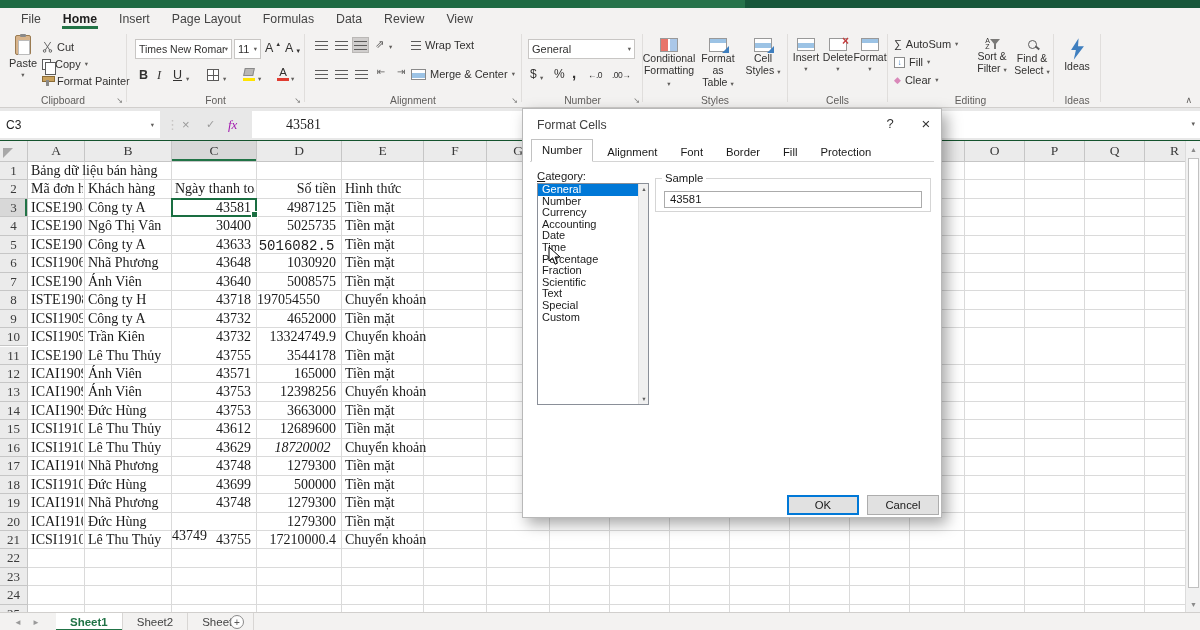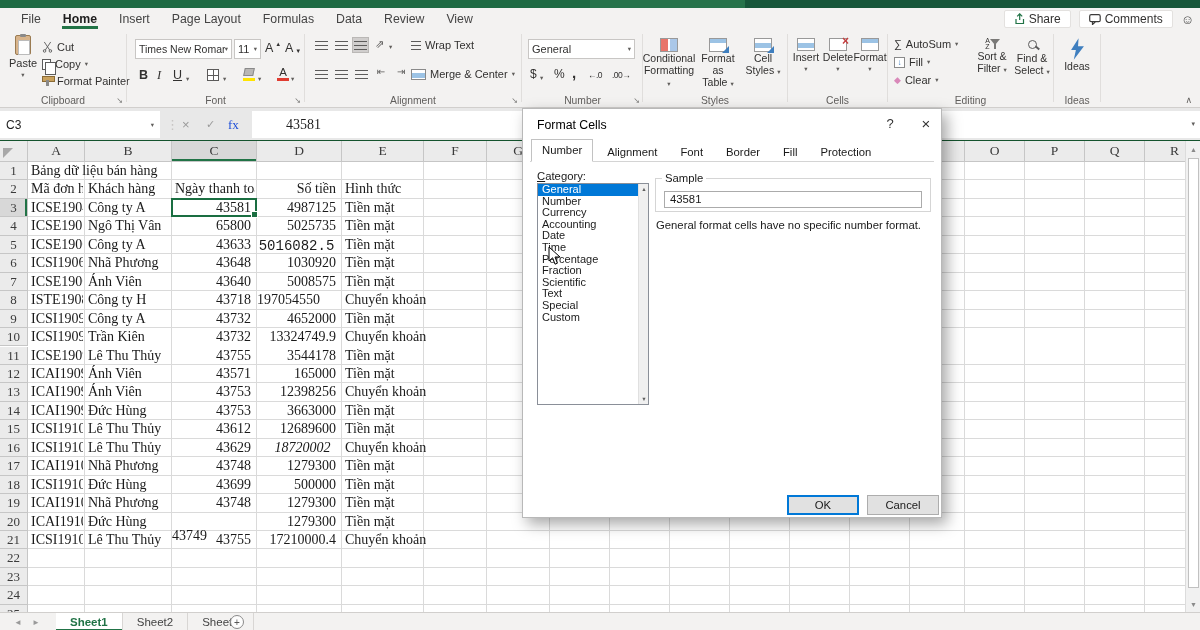--- a/index.html
+++ b/index.html
@@ -103,21 +103,21 @@
   #vthumb{position:absolute;left:2px;top:17px;width:11px;height:430px;background:#fff;border:1px solid #c1c1c1}
   #sheetbar{position:absolute;left:0;top:612px;width:1200px;height:18px;background:var(--ribbonbg);border-top:1px solid var(--line)}
   .snav{position:absolute;top:0;height:18px;display:flex;align-items:center;font-size:8px;color:#9a9a9a}
   #sheet-tabs{position:absolute;left:56px;top:0;height:18px;display:flex}
   .stab{height:100%;display:flex;align-items:center;padding:0 14px;font-size:11.5px;color:#444;border-right:1px solid #d8d6d4}
   .stab.active{background:#fff;color:var(--green);font-weight:bold;box-shadow:inset 0 -2px 0 var(--green)}
   #new-sheet{position:absolute;left:230px;top:2px;width:14px;height:14px;border:1px solid #8a8a8a;border-radius:50%;display:flex;align-items:center;justify-content:center;font-size:10px;color:#555;background:#fdfdfd}
 
   
   #dialog{position:absolute;left:522px;top:108px;width:420px;height:410px;background:#fff;border:1px solid #b8b8b8;box-shadow:5px 6px 14px rgba(0,0,0,.35);z-index:50}
-  #dlg-title{position:absolute;left:14px;top:9px;font-size:12.3px;color:#000000}
+  #dlg-title{position:absolute;left:14px;top:9px;font-size:12.3px;color:#404040}
   .dlg-sys{position:absolute;top:0;width:30px;height:28px;display:flex;align-items:center;justify-content:center;font-size:13px;color:#333}
   #dlg-tabs{position:absolute;left:8px;top:30px;height:22px;display:flex;align-items:flex-end}
   .dtab{font-size:11.3px;color:#1a1a1a;padding:3px 9px 4px;margin-right:5px;position:relative;bottom:-1px}
   .dtab.active{background:#fff;border:1px solid #c2c2c2;border-bottom:1px solid #fff;padding:4px 10px 5px;z-index:2}
   #dlg-tabline{position:absolute;left:7px;right:7px;top:52px;height:1px;background:#d4d4d4}
   #cat-label{position:absolute;left:14px;top:61px;font-size:11.3px;color:#1a1a1a}
   #cat-label::first-letter{text-decoration:underline}
   #cat-list{position:absolute;left:14px;top:74px;width:112px;height:222px;border:1px solid #8a8f98;background:#fff}
   .citem{font-size:11px;color:#1a1a1a;height:11.6px;line-height:11.6px;padding-left:4px;white-space:nowrap}
   .citem.sel{background:var(--blue);color:#fff}
@@ -147,37 +147,20 @@
     <div id="menu-tabs">
         <div class="mtab">File</div>
         <div class="mtab active">Home</div>
         <div class="mtab">Insert</div>
         <div class="mtab">Page Layout</div>
         <div class="mtab">Formulas</div>
         <div class="mtab">Data</div>
         <div class="mtab">Review</div>
         <div class="mtab">View</div>
       </div>
-    <div id="menu-right">
-      <div class="pillbtn">
-        <svg width="11" height="12" viewBox="0 0 11 12">
-            <path d="M2 6 V10.5 H9.5 V6" stroke="#217346" stroke-width="1.2" fill="none"></path>
-            <path d="M5.7 1 V7 M3.2 3.3 L5.7 0.8 L8.2 3.3" stroke="#217346" stroke-width="1.2" fill="none"></path>
-          </svg>
-        <span>Share</span>
-      </div>
-      <div class="pillbtn">
-        <svg width="12" height="11" viewBox="0 0 12 11">
-            <rect x="0.7" y="0.7" width="10.5" height="7" rx="1.5" stroke="#3b3a39" fill="none" stroke-width="1.2"></rect>
-            <path d="M3.5 8 L3.5 10.5 L6.2 8" stroke="#3b3a39" fill="none" stroke-width="1.2"></path>
-          </svg>
-        <span>Comments</span>
-      </div>
-      <span class="smiley">☺</span>
-    </div>
   </div>
 
   <div id="ribbon">
 
     <div class="rg" style="left:0;width:126px">
       <div class="bigbtn" style="left:5px;top:5px;width:36px">
         <span class="ic-paste"></span>
         <span class="bb-t">Paste</span>
         <span class="chev">▾</span>
       </div>
@@ -362,21 +345,21 @@
   </div>
 
   <div id="fbar">
     <div id="namebox">
       <span>C3</span>
       <span class="chev">▾</span>
     </div>
     <span class="fico" style="left:166px;color:#c8c6c4">⋮</span>
     <span class="fico" style="left:182px">×</span>
     <span class="fico" style="left:206px;font-size:11px">✓</span>
-    <span class="fico" style="left:228px;font-family:var(--serif);color:#1d4ed8">fx</span>
+    <span class="fico" style="left:228px;font-family:var(--serif);font-style:italic;color:#a21caf">fx</span>
     <div id="formula-field">
       <span>43581</span>
     </div>
     <span id="fbar-expand">▾</span>
   </div>
 
   <div id="grid">
     <div id="cell-area">
         <div class="vline" style="left: 56px;"></div>
         <div class="vline" style="left: 143px;"></div>
@@ -401,21 +384,21 @@
         <div class="cell" style="top: 18.45px; left: 147px; width: 80px;">Ngày thanh toán</div>
         <div class="cell" style="top: 18.45px; left: 229px; width: 79px; text-align: right;">Số tiền</div>
         <div class="cell" style="top: 18.45px; left: 317px; z-index: 1;">Hình thức</div>
         <div class="cell" style="top: 36.9px; left: 3px; width: 52px;">ICSE190400</div>
         <div class="cell" style="top: 36.9px; left: 60px; z-index: 1;">Công ty A</div>
         <div class="cell" style="top: 36.9px; left: 144px; width: 79px; text-align: right;">43581</div>
         <div class="cell" style="top: 36.9px; left: 229px; width: 79px; text-align: right;">4987125</div>
         <div class="cell" style="top: 36.9px; left: 317px; z-index: 1;">Tiền mặt</div>
         <div class="cell" style="top: 55.35px; left: 3px; width: 52px;">ICSE190500</div>
         <div class="cell" style="top: 55.35px; left: 60px; z-index: 1;">Ngô Thị Vân</div>
-        <div class="cell" style="top: 55.35px; left: 144px; width: 79px; text-align: right;">65800</div>
+        <div class="cell" style="top: 55.35px; left: 144px; width: 79px; text-align: right;">30400</div>
         <div class="cell" style="top: 55.35px; left: 229px; width: 79px; text-align: right;">5025735</div>
         <div class="cell" style="top: 55.35px; left: 317px; z-index: 1;">Tiền mặt</div>
         <div class="cell" style="top: 73.8px; left: 3px; width: 52px;">ICSE190600</div>
         <div class="cell" style="top: 73.8px; left: 60px; z-index: 1;">Công ty A</div>
         <div class="cell" style="top: 73.8px; left: 144px; width: 79px; text-align: right;">43633</div>
         <div class="cell" style="top: 75px; left: 229px; width: 79px; text-align: center; font-family: Liberation Mono, monospace;">5016082.5</div>
         <div class="cell" style="top: 73.8px; left: 317px; z-index: 1;">Tiền mặt</div>
         <div class="cell" style="top: 92.25px; left: 3px; width: 52px;">ICSI190600</div>
         <div class="cell" style="top: 92.25px; left: 60px; z-index: 1;">Nhã Phương</div>
         <div class="cell" style="top: 92.25px; left: 144px; width: 79px; text-align: right;">43648</div>
@@ -597,21 +580,20 @@
         </div>
       <div id="cat-sb">
         <span style="top:2px">▲</span>
         <span style="bottom:2px">▼</span>
       </div>
     </div>
     <fieldset id="sample-box">
       <legend>Sample</legend>
       <div id="sample-val">43581</div>
     </fieldset>
-    <div id="dlg-desc">General format cells have no specific number format.</div>
     <button class="dlg-btn" id="ok-btn">OK</button>
     <button class="dlg-btn" id="cancel-btn">Cancel</button>
   </div>
 
   <svg id="cursor" width="14" height="20" viewBox="0 0 14 20">
     <path d="M1 1 L1 15 L4.6 11.8 L7 18.2 L9.4 17.2 L7 11 L12 11 Z" fill="#fff" stroke="#000" stroke-width="1"></path>
   </svg>
 
 </div>
 

